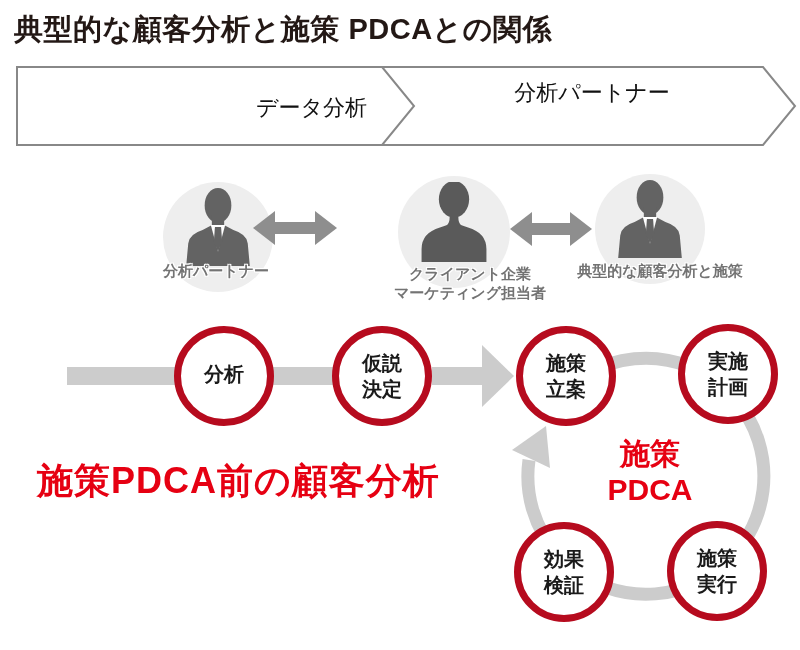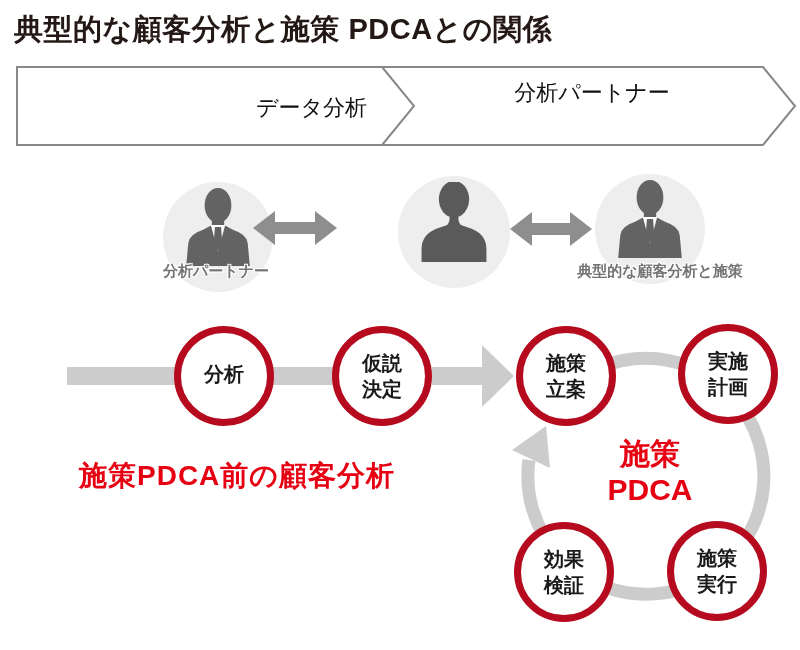--- a/index.html
+++ b/index.html
@@ -87,21 +87,21 @@
   .node-7 { left: 667px; top: 521px; }
 
   .caption-red {
     color: #e60012;
     font-weight: bold;
     text-align: center;
     z-index: 3;
   }
   .caption-pre-pdca {
     left: 37px; top: 457px; width: 400px;
-    font-size: 28px;
+    font-size: 36px;
     letter-spacing: 1px;
     white-space: nowrap;
   }
   .caption-pdca {
     left: 565px; top: 436px; width: 170px;
     font-size: 30px;
     line-height: 36px;
     white-space: pre-line;
   }
 </style>
@@ -140,20 +140,22 @@
     <svg width="72" height="78" viewBox="0 0 70 76">
       <ellipse cx="35" cy="17" rx="13" ry="17" fill="#636363"></ellipse>
       <rect x="29" y="27" width="12" height="10" fill="#636363"></rect>
       <path d="M4 76 L6 54 Q7 45 20 41 L31 35 L35 42 L39 35 L50 41 Q63 45 64 54 L66 76 Z" fill="#636363"></path>
       <polygon points="28,36 35,62 42,36" fill="#ffffff"></polygon>
       <polygon points="32,38 38,38 39,52 35,62 31,52" fill="#636363"></polygon>
     </svg>
   </div>
 
   <div class="abs person-label person-label-1">分析パートナー</div>
+  <div class="abs person-label person-label-2">クライアント企業
+マーケティング担当者</div>
   <div class="abs person-label person-label-3">典型的な顧客分析と施策</div>
 
   <svg class="abs connector-svg" width="800" height="650" viewBox="0 0 800 650">
 
     <g fill="#8e8e8e">
       <rect x="272" y="222" width="46" height="12"></rect>
       <polygon points="253,228 275,211 275,245"></polygon>
       <polygon points="337,228 315,211 315,245"></polygon>
     </g>
     <g fill="#8e8e8e">

